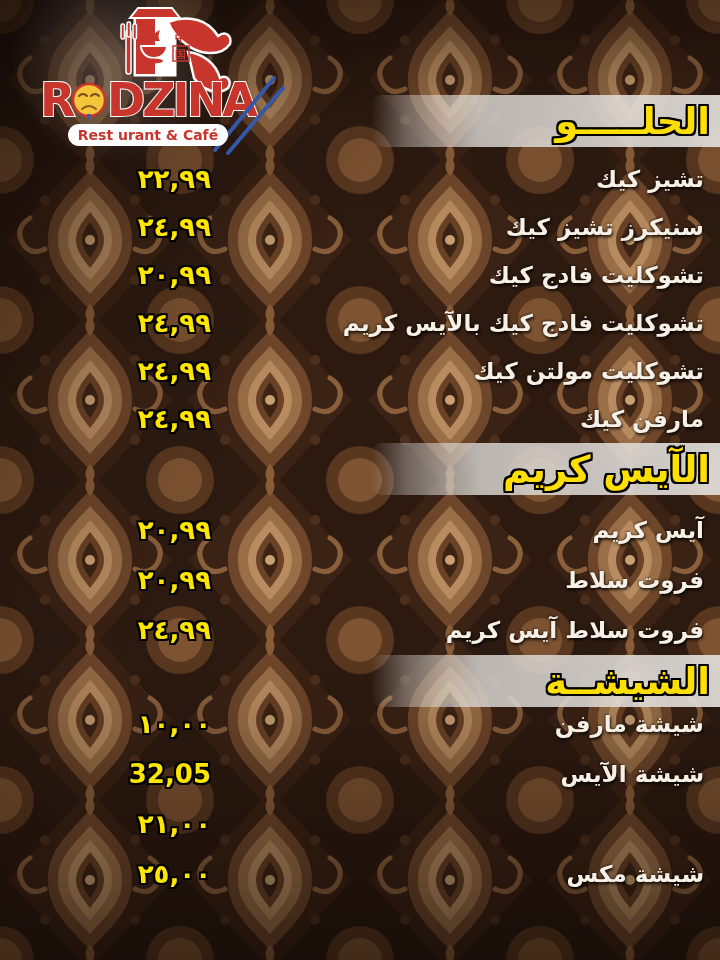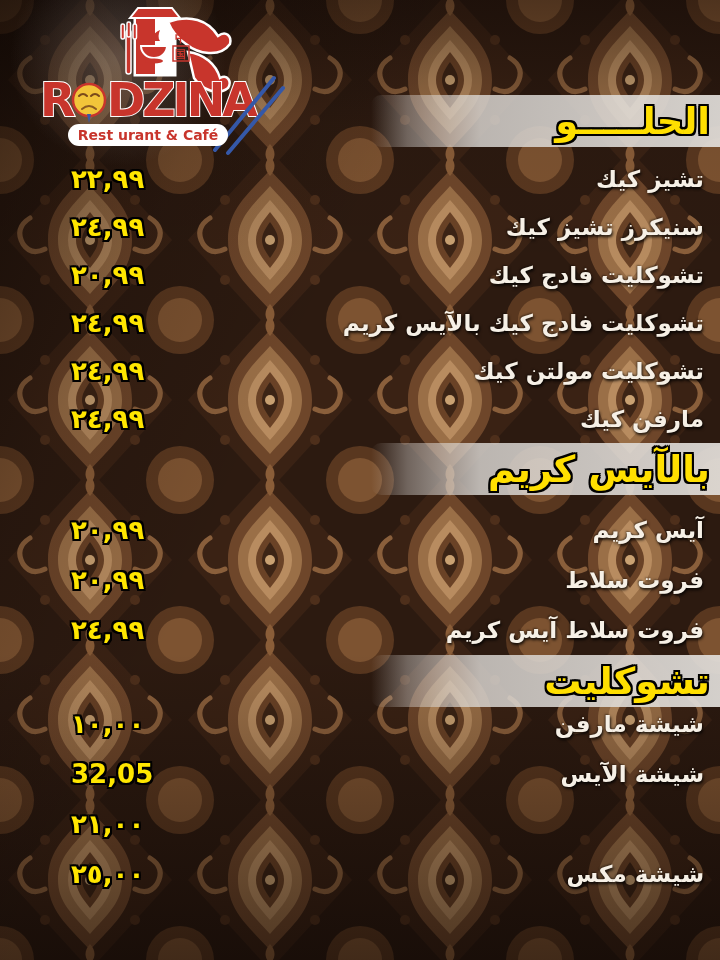--- a/index.html
+++ b/index.html
@@ -16,21 +16,21 @@
   #sections{position:absolute;left:16px;top:0;width:720px;height:960px;}
   .menu-section .band{height:52px;margin-left:355px;margin-right:2px;box-sizing:border-box;
     display:flex;align-items:center;justify-content:flex-end;padding-right:24px;
     border-radius:10px 4px 4px 10px;
     background:linear-gradient(90deg, rgba(216,213,210,0) 0%, rgba(216,213,210,0.40) 10%,
                rgba(219,216,212,0.82) 30%, rgba(226,223,219,0.93) 100%);}
   .band-title{margin:0;font-size:37px;font-weight:bold;color:#ffdf00;letter-spacing:1px;direction:rtl;
     text-shadow:-2px -2px 0 #000,2px -2px 0 #000,-2px 2px 0 #000,2px 2px 0 #000,
                 -2px 0 0 #000,2px 0 0 #000,0 -2px 0 #000,0 2px 0 #000;}
   .row{display:flex;align-items:center;}
-  .price{width:140px;margin-left:55px;text-align:left;font-size:26px;font-weight:bold;
+  .price{width:140px;margin-left:55px;text-align:right;font-size:26px;font-weight:bold;
     color:#ffe600;direction:rtl;
     text-shadow:-2px -2px 0 #000,2px -2px 0 #000,-2px 2px 0 #000,2px 2px 0 #000,
                 -2px 0 0 #000,2px 0 0 #000,0 -2px 0 #000,0 2px 0 #000;}
   .item{flex:1;direction:rtl;text-align:right;padding-right:32px;font-size:23px;font-weight:bold;
     color:#f6f0e6;text-shadow:1px 2px 3px rgba(0,0,0,0.85),-1px -1px 2px rgba(0,0,0,0.4);}
   .s0{margin-top:95px;} .s0 .rows{margin-top:8px;}  .s0 .row{height:48px;}
   .s1 .rows{margin-top:10px;} .s1 .row{height:50px;}
   .s2 .rows{margin-top:-8px;} .s2 .row{height:50px;}
 </style>
 </head>
@@ -154,40 +154,40 @@
     <span class="item">تشوكليت مولتن كيك</span>
   </div>
           <div class="row">
     <span class="price">٢٤,٩٩</span>
     <span class="item">مارفن كيك</span>
   </div>
         </div>
   </section>
       <section class="menu-section s1">
     <div class="band">
-      <h2 class="band-title">بالآيس كريم</h2>
+      <h2 class="band-title">الآيس كريم</h2>
     </div>
     <div class="rows">
           <div class="row">
     <span class="price">٢٠,٩٩</span>
     <span class="item">آيس كريم</span>
   </div>
           <div class="row">
     <span class="price">٢٠,٩٩</span>
     <span class="item">فروت سلاط</span>
   </div>
           <div class="row">
     <span class="price">٢٤,٩٩</span>
     <span class="item">فروت سلاط آيس كريم</span>
   </div>
         </div>
   </section>
       <section class="menu-section s2">
     <div class="band">
-      <h2 class="band-title">تشوكليت</h2>
+      <h2 class="band-title">الشيشــة</h2>
     </div>
     <div class="rows">
           <div class="row">
     <span class="price">١٠,٠٠</span>
     <span class="item">شيشة مارفن</span>
   </div>
           <div class="row">
     <span class="price">32,05</span>
     <span class="item">شيشة الآيس</span>
   </div>

